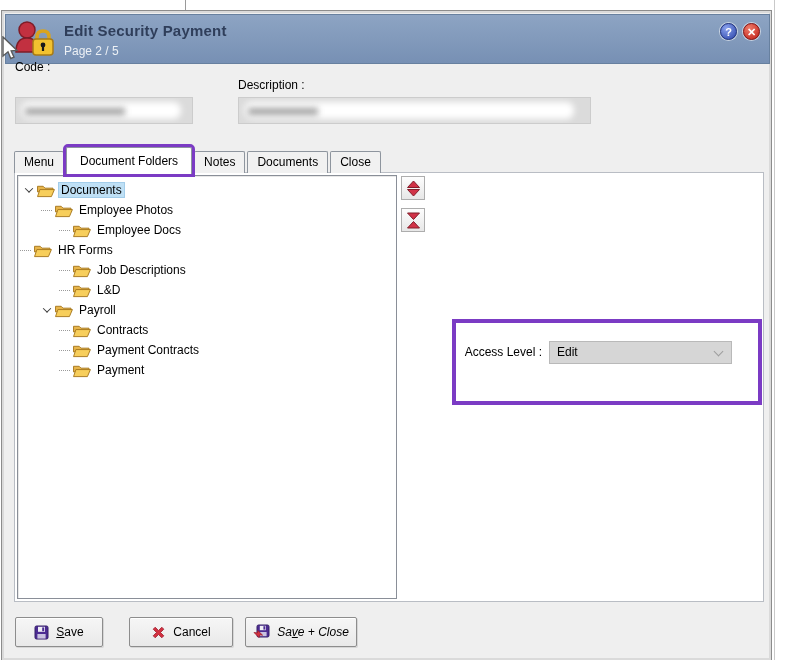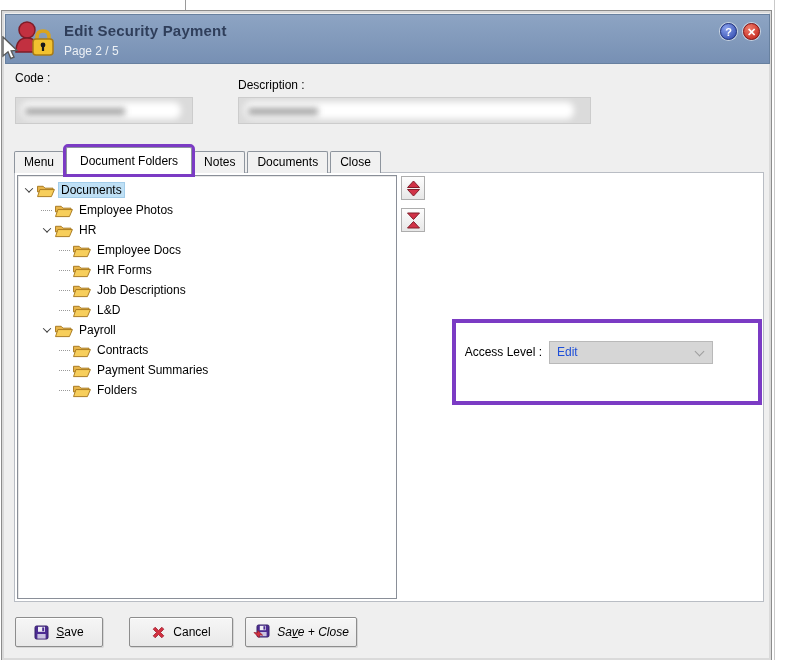--- a/index.html
+++ b/index.html
@@ -30,21 +30,21 @@
   .circle-btn {
     position:absolute; top:8px; width:17px; height:17px; border-radius:50%;
     color:#fff; font-size:11px; font-weight:bold; text-align:center; line-height:16px;
     box-shadow:0 0 0 1px rgba(255,255,255,.55); cursor:default;
   }
   .help-btn  { right:32px; background:radial-gradient(circle at 35% 28%, #8aa2ee, #2b44a8); border:1px solid #21337e; }
   .close-btn { right:9px;  background:radial-gradient(circle at 35% 28%, #ee7b69, #bf1d17); border:1px solid #8d1410; }
 
   
   .field-label { position:absolute; color:#000; }
-  .lbl-code { left:13px; top:60px; }
+  .lbl-code { left:13px; top:49px; }
   .lbl-desc { left:236px; top:67px; }
   .inputbox { position:absolute; top:86px; height:27px; background:#dbdbdb; border:1px solid #cccccc; overflow:hidden; }
   .in-code { left:13px; width:178px; }
   .in-desc { left:236px; width:353px; }
   .blur-blob { position:absolute; left:5px; top:4px; height:17px; border-radius:8px; background:#ffffff; filter:blur(3px); }
   .blur-text { position:absolute; left:9px; top:10px; height:7px; background:#8f8f8f; filter:blur(3px); opacity:.85; }
 
   
   .tab-bar { position:absolute; left:12px; top:137px; height:25px; display:flex; align-items:flex-end; z-index:3; }
   .tab {
@@ -77,22 +77,22 @@
   .mini-btn {
     position:absolute; left:386px; width:24px; height:24px;
     background:linear-gradient(#fdfdfd,#e7e7e7); border:1px solid #adadad;
     display:flex; align-items:center; justify-content:center; cursor:default;
   }
   .mini-btn.b1 { top:3px; }
   .mini-btn.b2 { top:35px; }
 
   .access-label { position:absolute; left:370px; top:172px; width:157px; text-align:right; color:#000; }
   .combo {
-    position:absolute; left:534px; top:168px; width:164px; height:23px;
-    background:#d6d6d6; border:1px solid #b9b9b9; color:#1d4ed8;
+    position:absolute; left:534px; top:168px; width:183px; height:23px;
+    background:#d6d6d6; border:1px solid #b9b9b9; color:#000000;
     line-height:21px; padding-left:7px;
   }
   .combo-chevron { position:absolute; right:9px; top:6px; width:7px; height:7px; border-right:1.6px solid #9e9e9e; border-bottom:1.6px solid #9e9e9e; transform:rotate(45deg); }
 
   .annotation { position:absolute; border:4px solid var(--purple); pointer-events:none; }
   .ann-access { left:437px; top:146px; width:310px; height:86px; }
 
   
   .btn {
     position:absolute; top:606px; height:30px;
@@ -171,90 +171,78 @@
             <i class="dash"></i>
           </span>
           <span class="ficon">
             <svg width="19" height="15" viewBox="0 0 20 16">
               <path d="M1.5 3.5 h6 l2 2 h8.5 v4 h-16.5 z" fill="#e8b64c" stroke="#a6781e"></path>
               <path d="M4 7 h15.5 l-3.2 7.5 h-14.8 z" fill="#f7ce5b" stroke="#a6781e"></path>
             </svg>
           </span>
           <span class="label">Employee Photos</span>
         </div>
+        <div class="row" style="padding-left: 39px;">
+          <span class="twisty">
+            <i class="dash"></i>
+          </span>
+          <span class="ficon">
+            <svg width="19" height="15" viewBox="0 0 20 16">
+              <path d="M1.5 3.5 h6 l2 2 h8.5 v4 h-16.5 z" fill="#e8b64c" stroke="#a6781e"></path>
+              <path d="M4 7 h15.5 l-3.2 7.5 h-14.8 z" fill="#f7ce5b" stroke="#a6781e"></path>
+            </svg>
+          </span>
+          <span class="label">Employee Docs</span>
+        </div>
+        <div class="row" style="">
+          <span class="twisty">
+            <i class="dash"></i>
+          </span>
+          <span class="ficon">
+            <svg width="19" height="15" viewBox="0 0 20 16">
+              <path d="M1.5 3.5 h6 l2 2 h8.5 v4 h-16.5 z" fill="#e8b64c" stroke="#a6781e"></path>
+              <path d="M4 7 h15.5 l-3.2 7.5 h-14.8 z" fill="#f7ce5b" stroke="#a6781e"></path>
+            </svg>
+          </span>
+          <span class="label">HR Forms</span>
+        </div>
+        <div class="row" style="padding-left: 39px;">
+          <span class="twisty">
+            <i class="dash"></i>
+          </span>
+          <span class="ficon">
+            <svg width="19" height="15" viewBox="0 0 20 16">
+              <path d="M1.5 3.5 h6 l2 2 h8.5 v4 h-16.5 z" fill="#e8b64c" stroke="#a6781e"></path>
+              <path d="M4 7 h15.5 l-3.2 7.5 h-14.8 z" fill="#f7ce5b" stroke="#a6781e"></path>
+            </svg>
+          </span>
+          <span class="label">Job Descriptions</span>
+        </div>
+        <div class="row" style="padding-left: 39px;">
+          <span class="twisty">
+            <i class="dash"></i>
+          </span>
+          <span class="ficon">
+            <svg width="19" height="15" viewBox="0 0 20 16">
+              <path d="M1.5 3.5 h6 l2 2 h8.5 v4 h-16.5 z" fill="#e8b64c" stroke="#a6781e"></path>
+              <path d="M4 7 h15.5 l-3.2 7.5 h-14.8 z" fill="#f7ce5b" stroke="#a6781e"></path>
+            </svg>
+          </span>
+          <span class="label">L&amp;D</span>
+        </div>
         <div class="row" style="padding-left: 21px;">
           <span class="twisty">
             <i class="chev"></i>
           </span>
           <span class="ficon">
             <svg width="19" height="15" viewBox="0 0 20 16">
               <path d="M1.5 3.5 h6 l2 2 h8.5 v4 h-16.5 z" fill="#e8b64c" stroke="#a6781e"></path>
               <path d="M4 7 h15.5 l-3.2 7.5 h-14.8 z" fill="#f7ce5b" stroke="#a6781e"></path>
             </svg>
           </span>
-          <span class="label">HR</span>
-        </div>
-        <div class="row" style="padding-left: 39px;">
-          <span class="twisty">
-            <i class="dash"></i>
-          </span>
-          <span class="ficon">
-            <svg width="19" height="15" viewBox="0 0 20 16">
-              <path d="M1.5 3.5 h6 l2 2 h8.5 v4 h-16.5 z" fill="#e8b64c" stroke="#a6781e"></path>
-              <path d="M4 7 h15.5 l-3.2 7.5 h-14.8 z" fill="#f7ce5b" stroke="#a6781e"></path>
-            </svg>
-          </span>
-          <span class="label">Employee Docs</span>
-        </div>
-        <div class="row" style="padding-left: 39px;">
-          <span class="twisty">
-            <i class="dash"></i>
-          </span>
-          <span class="ficon">
-            <svg width="19" height="15" viewBox="0 0 20 16">
-              <path d="M1.5 3.5 h6 l2 2 h8.5 v4 h-16.5 z" fill="#e8b64c" stroke="#a6781e"></path>
-              <path d="M4 7 h15.5 l-3.2 7.5 h-14.8 z" fill="#f7ce5b" stroke="#a6781e"></path>
-            </svg>
-          </span>
-          <span class="label">HR Forms</span>
-        </div>
-        <div class="row" style="padding-left: 39px;">
-          <span class="twisty">
-            <i class="dash"></i>
-          </span>
-          <span class="ficon">
-            <svg width="19" height="15" viewBox="0 0 20 16">
-              <path d="M1.5 3.5 h6 l2 2 h8.5 v4 h-16.5 z" fill="#e8b64c" stroke="#a6781e"></path>
-              <path d="M4 7 h15.5 l-3.2 7.5 h-14.8 z" fill="#f7ce5b" stroke="#a6781e"></path>
-            </svg>
-          </span>
-          <span class="label">Job Descriptions</span>
-        </div>
-        <div class="row" style="padding-left: 39px;">
-          <span class="twisty">
-            <i class="dash"></i>
-          </span>
-          <span class="ficon">
-            <svg width="19" height="15" viewBox="0 0 20 16">
-              <path d="M1.5 3.5 h6 l2 2 h8.5 v4 h-16.5 z" fill="#e8b64c" stroke="#a6781e"></path>
-              <path d="M4 7 h15.5 l-3.2 7.5 h-14.8 z" fill="#f7ce5b" stroke="#a6781e"></path>
-            </svg>
-          </span>
-          <span class="label">L&amp;D</span>
-        </div>
-        <div class="row" style="padding-left: 21px;">
-          <span class="twisty">
-            <i class="chev"></i>
-          </span>
-          <span class="ficon">
-            <svg width="19" height="15" viewBox="0 0 20 16">
-              <path d="M1.5 3.5 h6 l2 2 h8.5 v4 h-16.5 z" fill="#e8b64c" stroke="#a6781e"></path>
-              <path d="M4 7 h15.5 l-3.2 7.5 h-14.8 z" fill="#f7ce5b" stroke="#a6781e"></path>
-            </svg>
-          </span>
           <span class="label">Payroll</span>
         </div>
         <div class="row" style="padding-left: 39px;">
           <span class="twisty">
             <i class="dash"></i>
           </span>
           <span class="ficon">
             <svg width="19" height="15" viewBox="0 0 20 16">
               <path d="M1.5 3.5 h6 l2 2 h8.5 v4 h-16.5 z" fill="#e8b64c" stroke="#a6781e"></path>
               <path d="M4 7 h15.5 l-3.2 7.5 h-14.8 z" fill="#f7ce5b" stroke="#a6781e"></path>
@@ -265,33 +253,33 @@
         <div class="row" style="padding-left: 39px;">
           <span class="twisty">
             <i class="dash"></i>
           </span>
           <span class="ficon">
             <svg width="19" height="15" viewBox="0 0 20 16">
               <path d="M1.5 3.5 h6 l2 2 h8.5 v4 h-16.5 z" fill="#e8b64c" stroke="#a6781e"></path>
               <path d="M4 7 h15.5 l-3.2 7.5 h-14.8 z" fill="#f7ce5b" stroke="#a6781e"></path>
             </svg>
           </span>
-          <span class="label">Payment Summaries</span>
-        </div>
-        <div class="row" style="padding-left: 39px;">
-          <span class="twisty">
-            <i class="dash"></i>
-          </span>
-          <span class="ficon">
-            <svg width="19" height="15" viewBox="0 0 20 16">
-              <path d="M1.5 3.5 h6 l2 2 h8.5 v4 h-16.5 z" fill="#e8b64c" stroke="#a6781e"></path>
-              <path d="M4 7 h15.5 l-3.2 7.5 h-14.8 z" fill="#f7ce5b" stroke="#a6781e"></path>
-            </svg>
-          </span>
-          <span class="label">Folders</span>
+          <span class="label">Payment Contracts</span>
+        </div>
+        <div class="row" style="padding-left: 39px;">
+          <span class="twisty">
+            <i class="dash"></i>
+          </span>
+          <span class="ficon">
+            <svg width="19" height="15" viewBox="0 0 20 16">
+              <path d="M1.5 3.5 h6 l2 2 h8.5 v4 h-16.5 z" fill="#e8b64c" stroke="#a6781e"></path>
+              <path d="M4 7 h15.5 l-3.2 7.5 h-14.8 z" fill="#f7ce5b" stroke="#a6781e"></path>
+            </svg>
+          </span>
+          <span class="label">Payment</span>
         </div>
       </div>
 
     <div class="mini-btn b1">
       <svg width="15" height="17" viewBox="0 0 15 17">
         <path d="M7.5 1 L13.5 7.5 H1.5 Z" fill="#d13247" stroke="#821e2b" stroke-width="1"></path>
         <path d="M1.5 9.5 H13.5 L7.5 16 Z" fill="#d13247" stroke="#821e2b" stroke-width="1"></path>
       </svg>
     </div>
     <div class="mini-btn b2">

